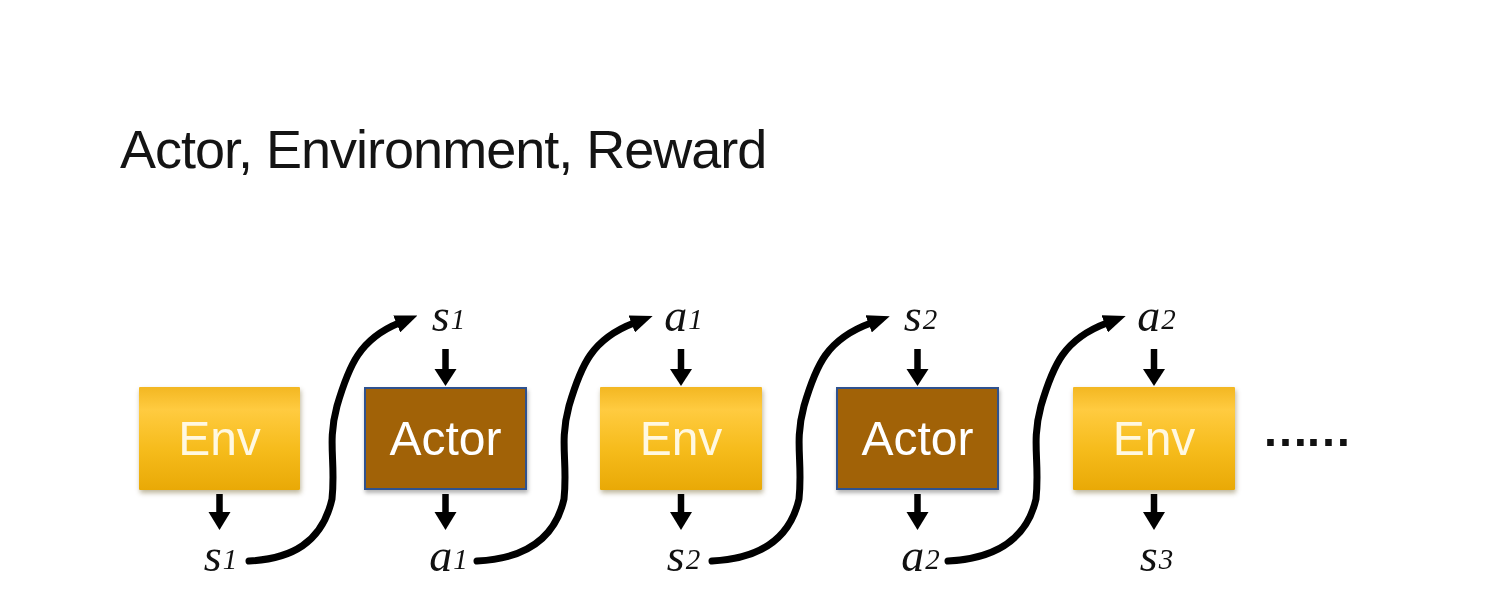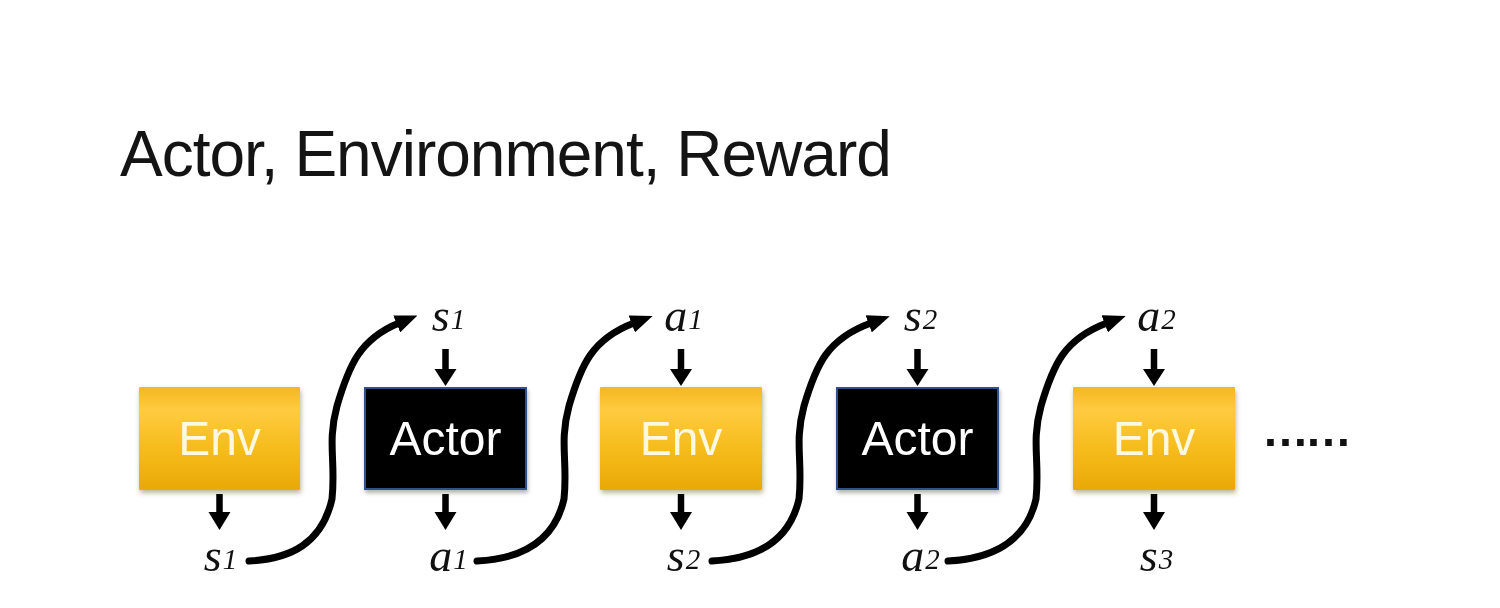--- a/index.html
+++ b/index.html
@@ -8,21 +8,21 @@
     width: 1500px;
     height: 608px;
     background: #ffffff;
     overflow: hidden;
     font-family: "Liberation Sans", sans-serif;
   }
   #slide-title {
     position: absolute;
     left: 120px;
     top: 122px;
-    font-size: 64px;
+    font-size: 54px;
     font-weight: 300;
     letter-spacing: -1px;
     line-height: 1;
     color: #141414;
     white-space: nowrap;
   }
   .dbox {
     position: absolute;
     top: 387px;
     height: 103px;
@@ -32,21 +32,21 @@
     font-size: 48px;
     box-sizing: border-box;
   }
   .env {
     background: linear-gradient(180deg, #F3B722 0%, #FFCB40 22%, #F6BC1C 60%, #E9A906 100%);
     color: #FFF8E1;
     border-radius: 1px;
     box-shadow: 1px 3px 5px rgba(90, 70, 0, 0.40);
   }
   .actor {
-    background: #000000;
+    background: #a16207;
     border: 2px solid #2F528F;
     color: #FFFFFF;
     box-shadow: 1px 3px 4px rgba(0, 0, 0, 0.30);
     text-align: right;
   }
   .mlabel {
     position: absolute;
     width: 120px;
     height: 52px;
     display: flex;

